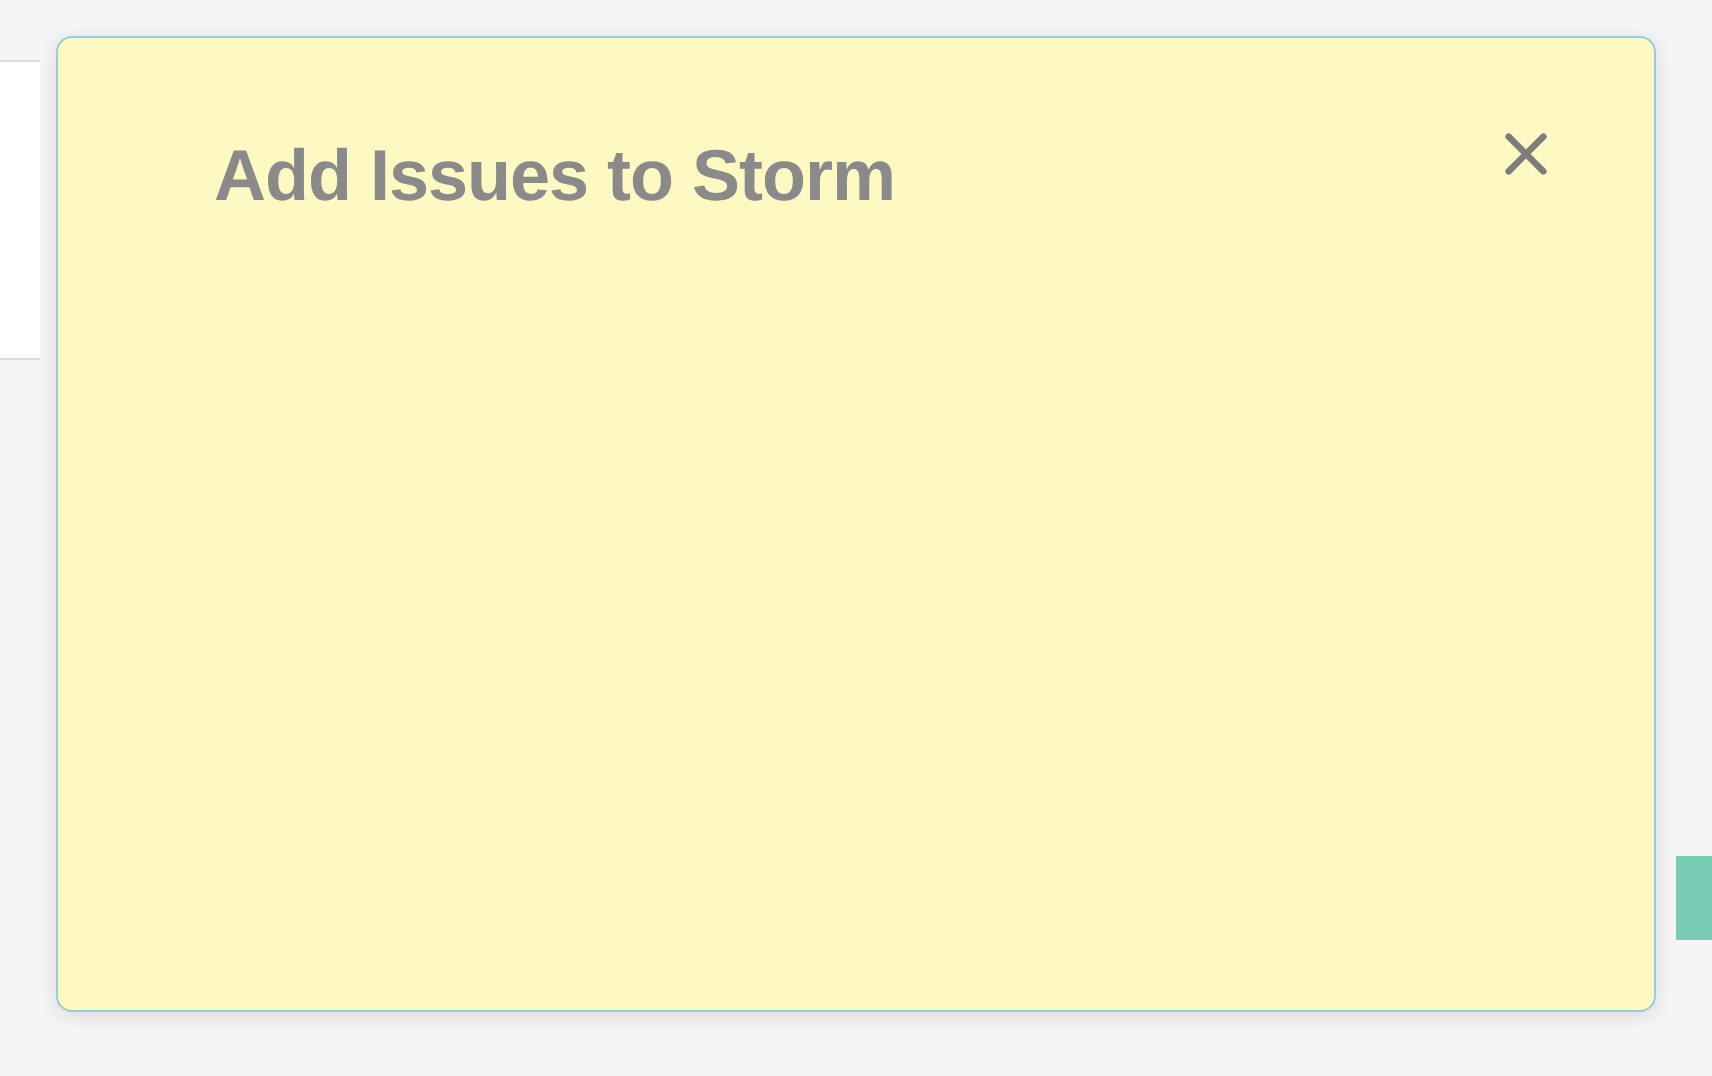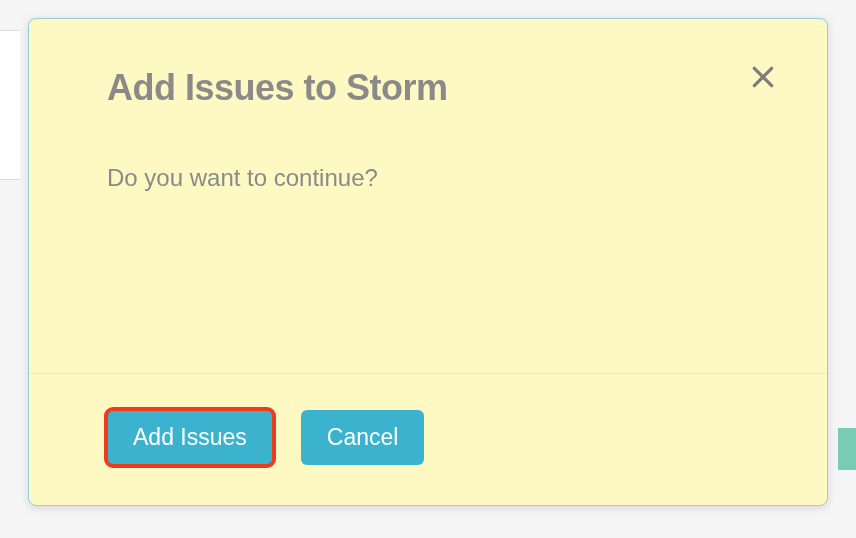--- a/index.html
+++ b/index.html
@@ -127,20 +127,15 @@
 <div class="modal">
   <button class="close-btn">
     <svg viewBox="0 0 24 24">
       <line x1="4" y1="4" x2="20" y2="20" stroke="currentColor" stroke-width="3" stroke-linecap="round"></line>
       <line x1="20" y1="4" x2="4" y2="20" stroke="currentColor" stroke-width="3" stroke-linecap="round"></line>
     </svg>
   </button>
 
   <div class="modal-body">
     <h1 class="modal-title">Add Issues to Storm</h1>
-    <p class="modal-text">Do you want to continue?</p>
   </div>
 
-  <div class="modal-footer">
-    <button class="btn btn-primary">Add Issues</button>
-    <button class="btn btn-secondary">Cancel</button>
-  </div>
 </div>
 
 </body></html>

